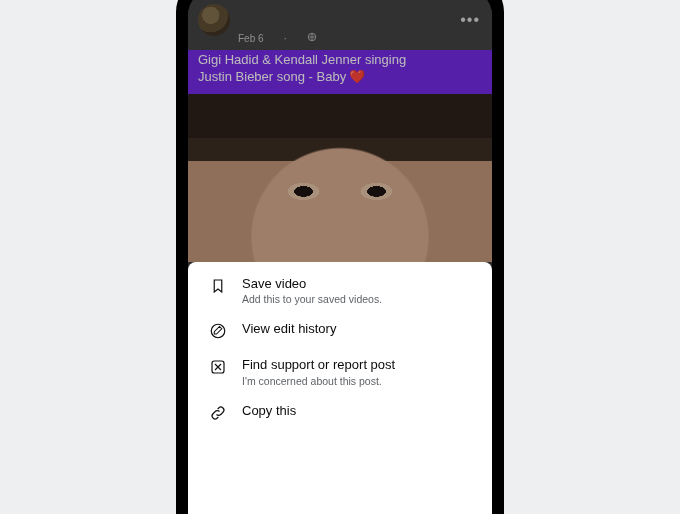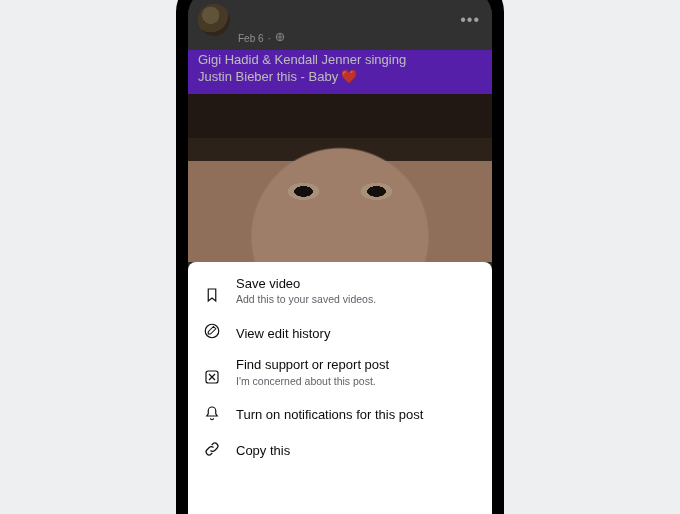--- a/index.html
+++ b/index.html
@@ -60,21 +60,21 @@
   .author {
     font-weight: 700;
     font-size: 13px;
     color: #e8e8e8;
   }
   .subline {
     font-size: 10px;
     color: #b8b8b8;
     display: flex;
     align-items: center;
-    gap: 4px;
+    gap: 20px;
     margin-top: 36px;
   }
   .dots {
     color: #cfcfcf;
     font-size: 16px;
     letter-spacing: 1px;
     padding: 0 2px;
   }
   .caption {
     padding: 2px 10px 8px 10px;
@@ -99,22 +99,22 @@
     background: #fff;
     flex: 1 1 auto;
     border-top-left-radius: 8px;
     border-top-right-radius: 8px;
     padding: 6px 0 0 0;
     display: flex;
     flex-direction: column;
   }
   .item {
     display: flex;
-    align-items: flex-end;
-    padding: 8px 14px;
+    align-items: flex-start;
+    padding: 8px 20px;
     gap: 14px;
     cursor: pointer;
   }
   .item .icon {
     width: 20px; height: 20px;
     flex: 0 0 20px;
     display: flex;
     align-items: center;
     justify-content: center;
   }
@@ -142,21 +142,21 @@
                     <circle cx="12" cy="12" r="9" stroke="#b8b8b8" fill="none" stroke-width="2"></circle>
                     <path d="M3 12h18M12 3c3 3 3 15 0 18M12 3c-3 3-3 15 0 18" stroke="#b8b8b8" fill="none" stroke-width="1.5"></path>
                   </svg>
               </span>
             </div>
           </div>
           <div class="dots">•••</div>
         </div>
         <div class="caption">
           <span>Gigi Hadid &amp; Kendall Jenner singing</span><br>
-          <span>Justin Bieber this - Baby ❤️</span>
+          <span>Justin Bieber song - Baby ❤️</span>
         </div>
         <div class="video-frame"></div>
       </div>
 
       <div class="sheet">
 
         <div class="item">
           <span class="icon">
             <svg viewBox="0 0 24 24">
                 <path d="M7 4h10v16l-5-4-5 4V4z"></path>
@@ -186,31 +186,20 @@
                 <rect x="4" y="4" width="16" height="16" rx="3"></rect>
                 <path d="M8 8l8 8M16 8l-8 8"></path>
               </svg>
           </span>
           <div class="item-text">
             <span class="item-title">Find support or report post</span>
             <span class="item-sub">I'm concerned about this post.</span>
           </div>
         </div>
 
-        <div class="item">
-          <span class="icon">
-            <svg viewBox="0 0 24 24">
-                <path d="M12 4a5 5 0 0 0-5 5v4l-2 3h14l-2-3V9a5 5 0 0 0-5-5z"></path>
-                <path d="M10 19a2 2 0 0 0 4 0"></path>
-              </svg>
-          </span>
-          <div class="item-text">
-            <span class="item-title">Turn on notifications for this post</span>
-          </div>
-        </div>
 
         <div class="item">
           <span class="icon">
             <svg viewBox="0 0 24 24">
                 <path d="M10 14a4 4 0 0 0 5.66 0l3-3a4 4 0 0 0-5.66-5.66l-1.5 1.5"></path>
                 <path d="M14 10a4 4 0 0 0-5.66 0l-3 3a4 4 0 0 0 5.66 5.66l1.5-1.5"></path>
               </svg>
           </span>
           <div class="item-text">
             <span class="item-title">Copy this</span>

